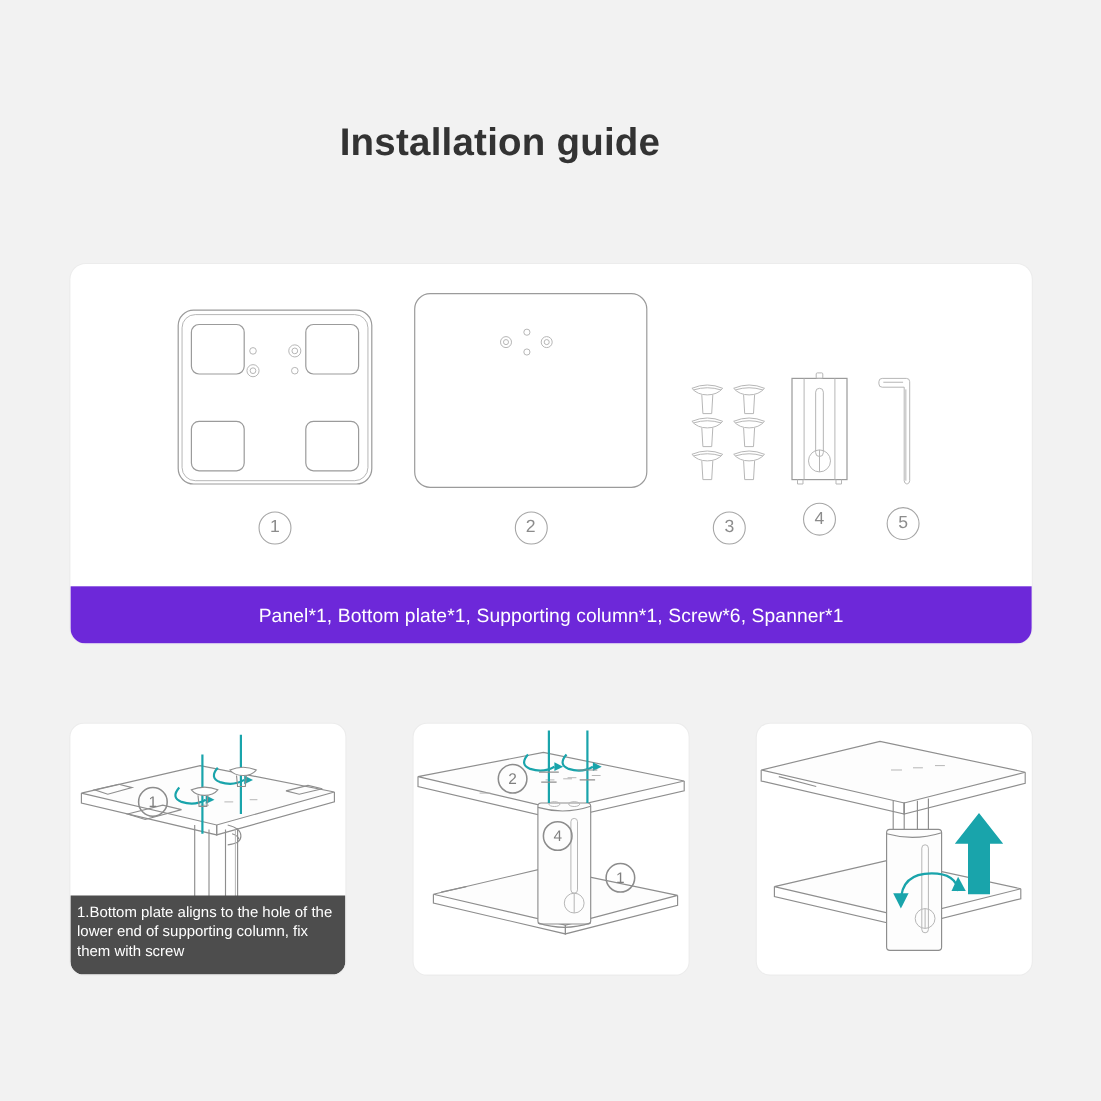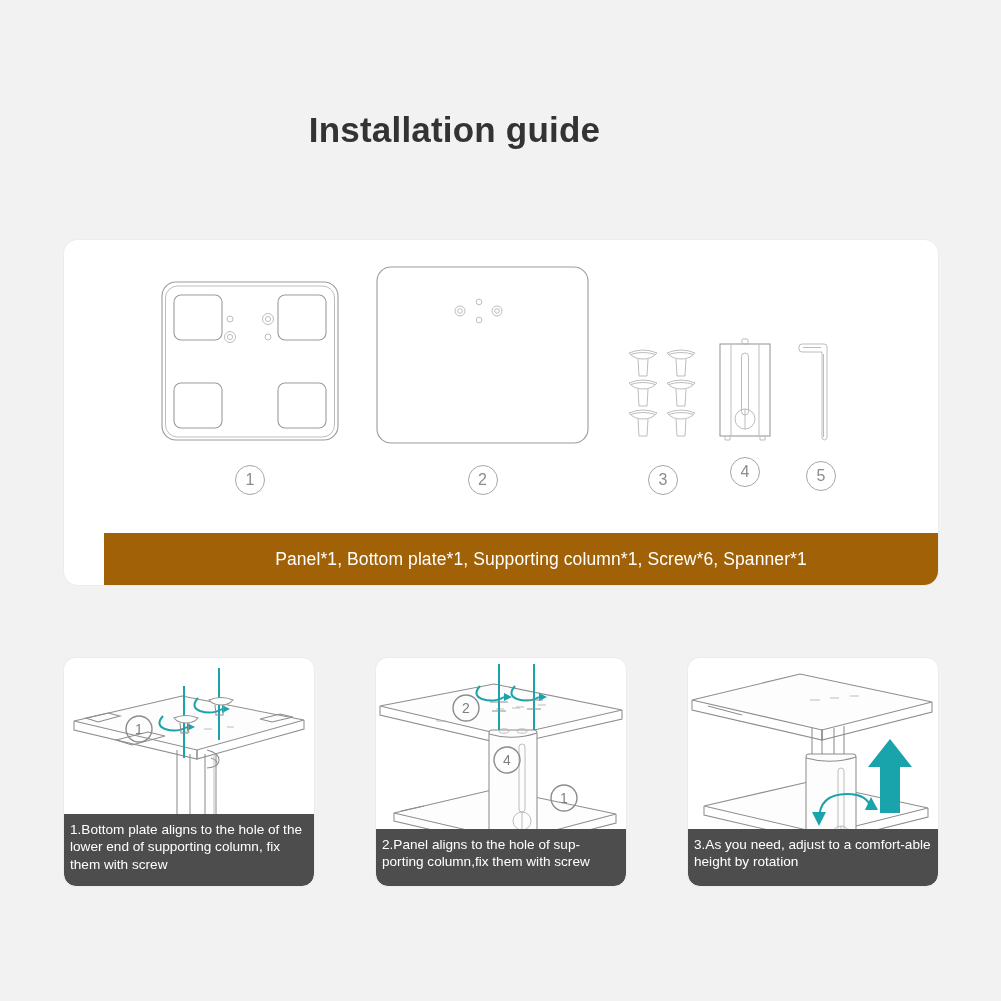--- a/index.html
+++ b/index.html
@@ -45,28 +45,27 @@
     width: 874px;
     height: 285px;
   }
 
   .parts-caption {
     position: absolute;
     left: 0;
     bottom: 0;
     width: 874px;
     height: 52px;
-    background: #a16207;
+    background: #6d28d9;
     color: #ffffff;
     font-size: 17.5px;
     display: flex;
     align-items: center;
     justify-content: center;
     letter-spacing: 0.1px;
-    margin-left: 40px;
   }
 
   
   .part {
     position: absolute;
   }
   .part-badge {
     position: absolute;
     left: 50%;
     transform: translateX(-50%);
@@ -337,21 +336,20 @@
       </g>
       <g>
         <circle class="badge-c" cx="131" cy="102" r="13"></circle>
         <text class="badge-t" x="131" y="107" text-anchor="middle">4</text>
       </g>
       <g>
         <circle class="badge-c" cx="188" cy="140" r="13"></circle>
         <text class="badge-t" x="188" y="145" text-anchor="middle">1</text>
       </g>
     </svg>
-    <div class="step-caption lines2">2.Panel aligns to the hole of sup-porting column,fix them with screw</div>
   </div>
 
   <div class="step-card">
     <svg class="step-art" viewBox="0 0 250 228">
 
       <path class="ln-art-f" d="M4 42 L112 16 L244 44 L134 72 Z"></path>
       <path class="ln-art" d="M4 42 L4 52 L134 82 L134 72"></path>
       <path class="ln-art" d="M134 72 L134 82 L244 54 L244 44"></path>
       <path class="ln-art" d="M20 48 L54 57"></path>
       <line class="ln-thin" x1="122" y1="42" x2="132" y2="42"></line>
@@ -370,16 +368,15 @@
       <circle class="ln-thin" cx="153" cy="177" r="9"></circle>
       <line class="ln-thin" x1="153" y1="168" x2="153" y2="186"></line>
 
       <path class="teal" d="M131 162 q0 -26 28 -26 q22 0 24 16"></path>
       <path class="teal-fill" d="M124 154 l7 14 l7 -14 Z"></path>
       <path class="teal-fill" d="M177 152 l6 -13 l7 13 Z"></path>
 
       <path class="teal-fill" d="M204 97 l22 -28 l22 28 h-12 v46 h-20 v-46 Z" transform="translate(-24,12)"></path>
 
     </svg>
-    <div class="step-caption lines2">3.As you need, adjust to a comfort-able height by rotation</div>
   </div>
 
 </div>
 
 </body></html>

